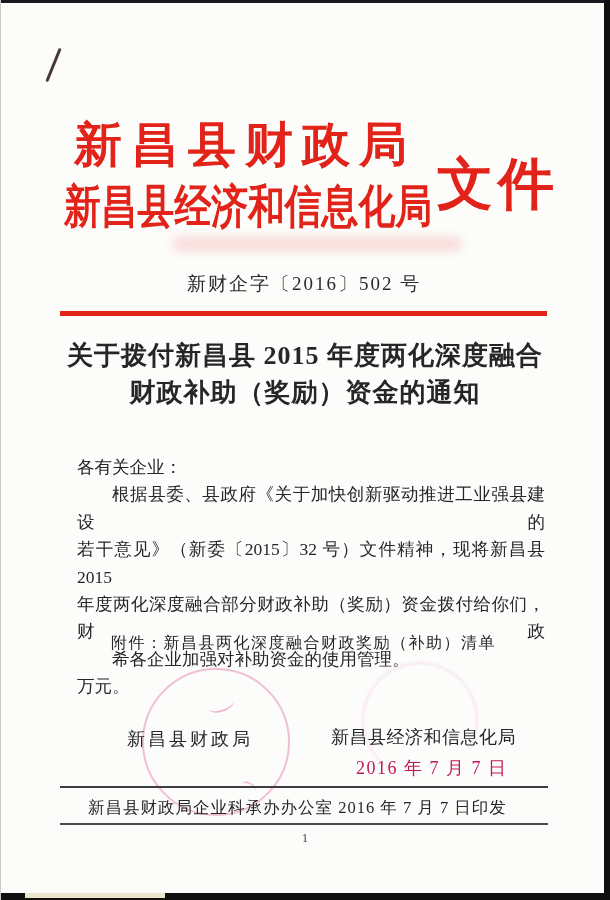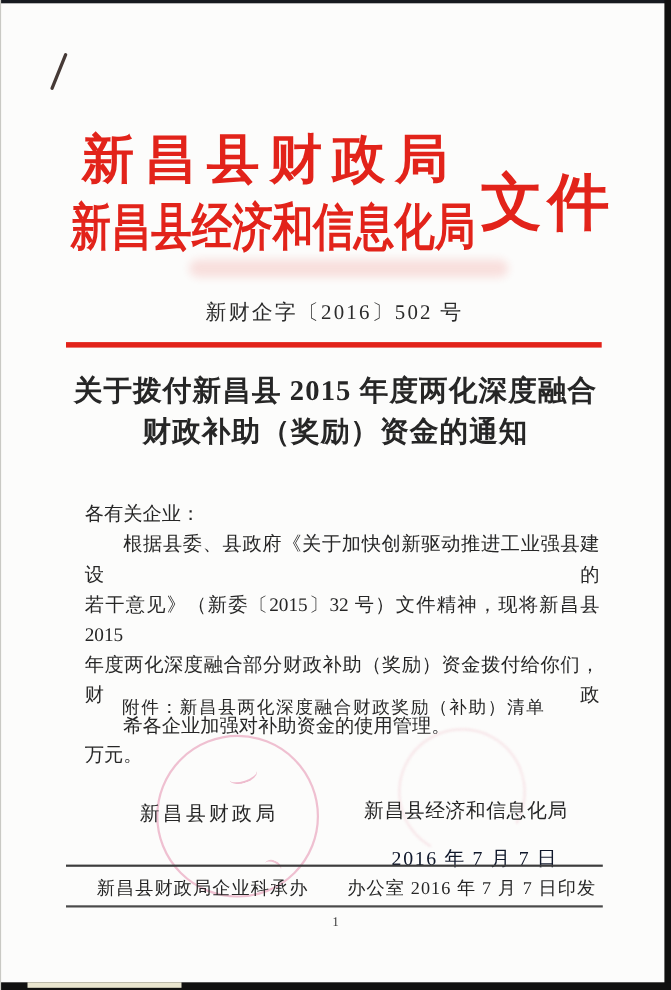--- a/index.html
+++ b/index.html
@@ -110,30 +110,30 @@
   .sig-left {
     position: absolute; left: 127px; top: 727px;
     font-size: 18px; color: #262626; letter-spacing: 3px; white-space: nowrap;
   }
   .sig-right {
     position: absolute; left: 331px; top: 725px;
     font-size: 18px; color: #262626; letter-spacing: 0.5px; white-space: nowrap;
   }
   .sig-date {
     position: absolute; left: 356px; top: 756px;
-    font-size: 18px; color: #0f172a; letter-spacing: 1.5px; white-space: nowrap; margin-top: 12px;
+    font-size: 18px; color: #be185d; letter-spacing: 1.5px; white-space: nowrap;
   }
 
   .footer-rule-1 {
     position: absolute; left: 60px; top: 786px; width: 488px; height: 2px;
     background: #3d3d3d;
   }
   .footer-row {
     position: absolute; left: 60px; top: 797px; width: 488px;
-    display: flex; justify-content: space-between;
+    display: flex; 
     font-size: 16.5px; color: #262626;
   }
   .footer-row .footer-left  { padding-left: 28px; letter-spacing: 1px; white-space: nowrap; }
   .footer-row .footer-right { padding-right: 6px; letter-spacing: 1px; white-space: nowrap; }
   .footer-rule-2 {
     position: absolute; left: 60px; top: 823px; width: 488px; height: 1.5px;
     background: #4a4a4a;
   }
   .page-number {
     position: absolute; left: 0; top: 831px; width: 610px;

